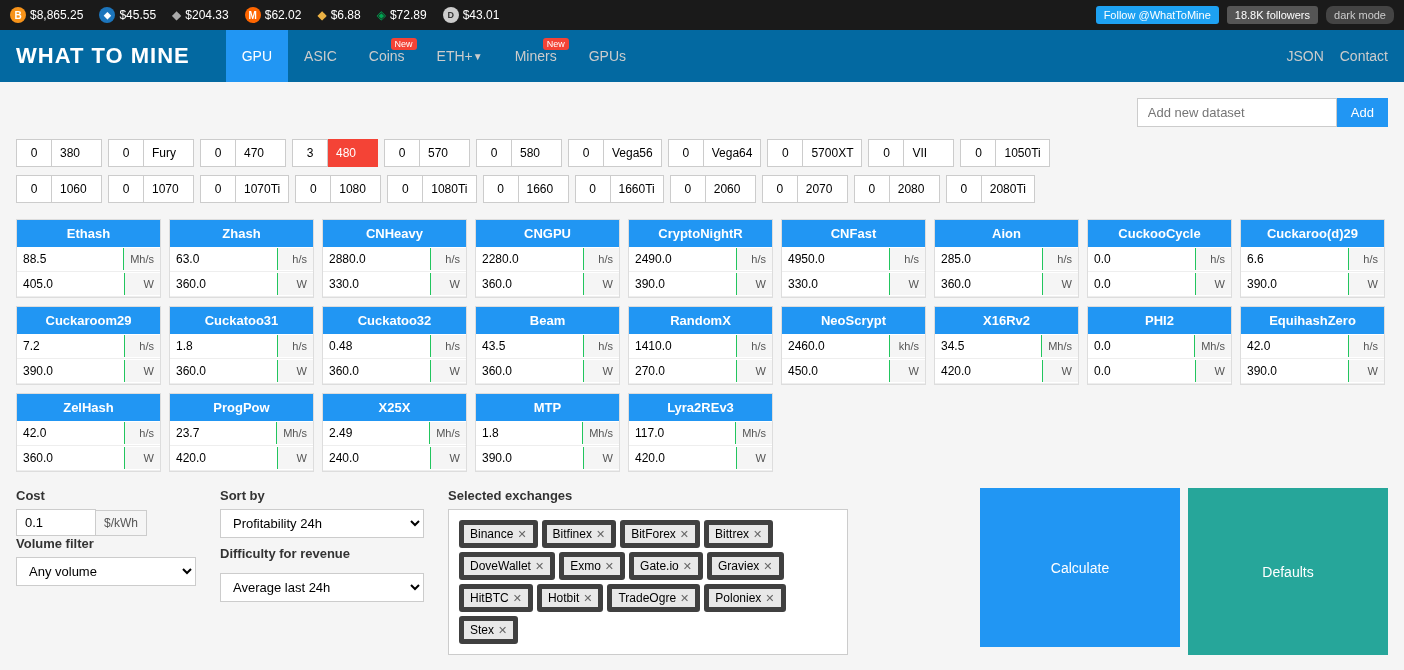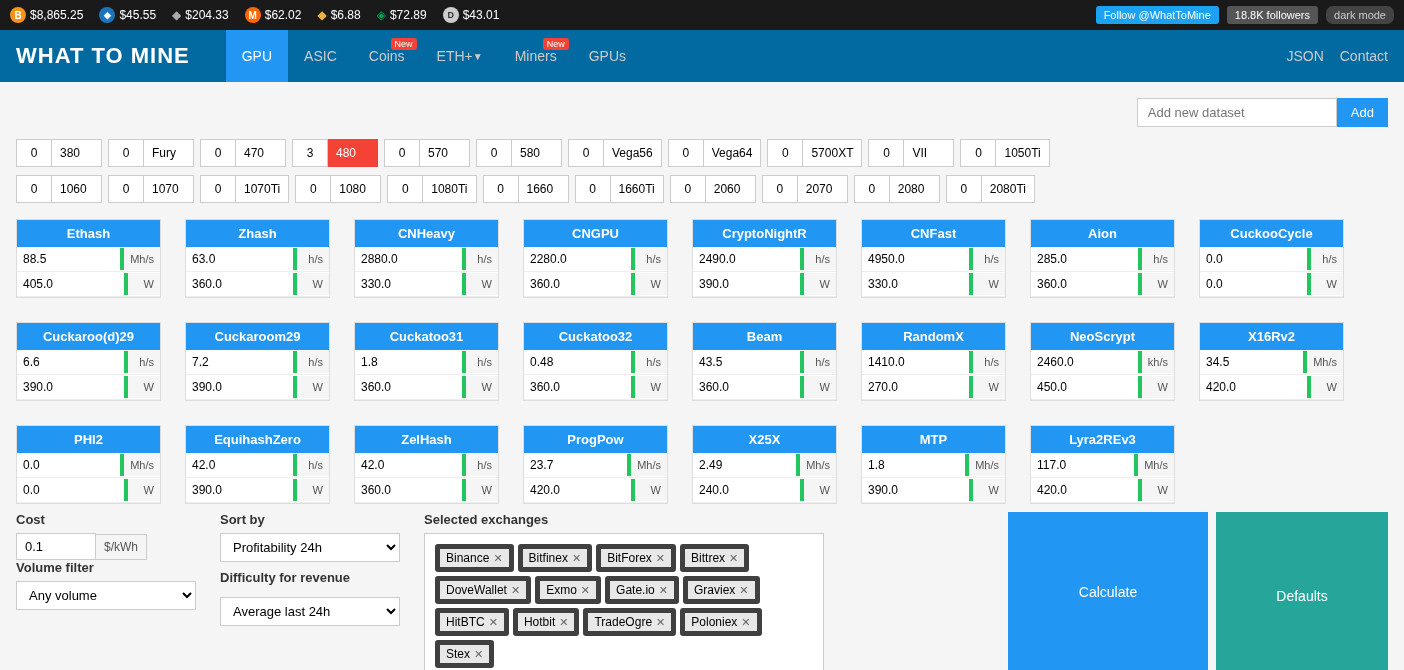--- a/index.html
+++ b/index.html
@@ -127,22 +127,22 @@
     .gpu-label.active-gpu {
       background: #f44336;
       color: #fff;
       border-color: #f44336;
     }
 
     
     .algo-grid {
       display: flex;
       flex-wrap: wrap;
-      gap: 24px;
-      margin-bottom: 8px;
+      gap: 8px;
+      margin-bottom: 16px;
     }
     .algo-card {
       background: #fff;
       border: 1px solid #ddd;
       width: 145px;
     }
     .algo-header {
       background: #2196f3;
       color: #fff;
       text-align: center;
@@ -159,21 +159,21 @@
     .algo-input {
       flex: 1;
       border: none;
       padding: 5px 6px;
       font-size: 12px;
       outline: none;
       width: 80px;
     }
     .algo-unit {
       background: #f5f5f5;
-      border-left: 4px solid #22c55e;
+      border-left: 1px solid #22c55e;
       padding: 5px 6px;
       font-size: 11px;
       color: #555;
       min-width: 36px;
       text-align: right;
     }
 
     
     .bottom-section {
       display: flex;
@@ -220,21 +220,21 @@
       border: 1px solid #ccc;
       padding: 5px 8px;
       font-size: 13px;
       width: 180px;
       background: #fff;
       outline: none;
       appearance: auto;
     }
 
     .sortby-label { font-size: 13px; font-weight: bold; margin-bottom: 6px; color: #333; }
-    .sort-dropdown { border: 1px solid #ccc; padding: 5px 8px; font-size: 13px; width: 180px; background: #fff; outline: none; }
+    .sort-dropdown { border: 1px solid #ccc; padding: 5px 8px; font-size: 13px; width: 204px; background: #fff; outline: none; }
 
     .difficulty-label { font-size: 13px; font-weight: bold; margin-bottom: 6px; color: #333; margin-top: 8px; }
 
     .exchanges-box {
       border: 1px solid #ccc;
       background: #fff;
       padding: 8px;
       min-height: 80px;
       max-width: 400px;
     }
@@ -262,21 +262,21 @@
       margin-bottom: 8px;
       display: block;
     }
     .defaults-btn {
       background: #26a69a;
       color: #fff;
       border: none;
       padding: 5px 20px;
       font-size: 14px;
       cursor: pointer;
-      width: 172px;
+      width: 200px;
       display: block;
     }
   </style>
 </head>
 <body>
 
 <div class="ticker-bar">
   <div class="ticker-item">
     <span class="coin-icon btc-icon">B</span>
     <span>$8,865.25</span>

